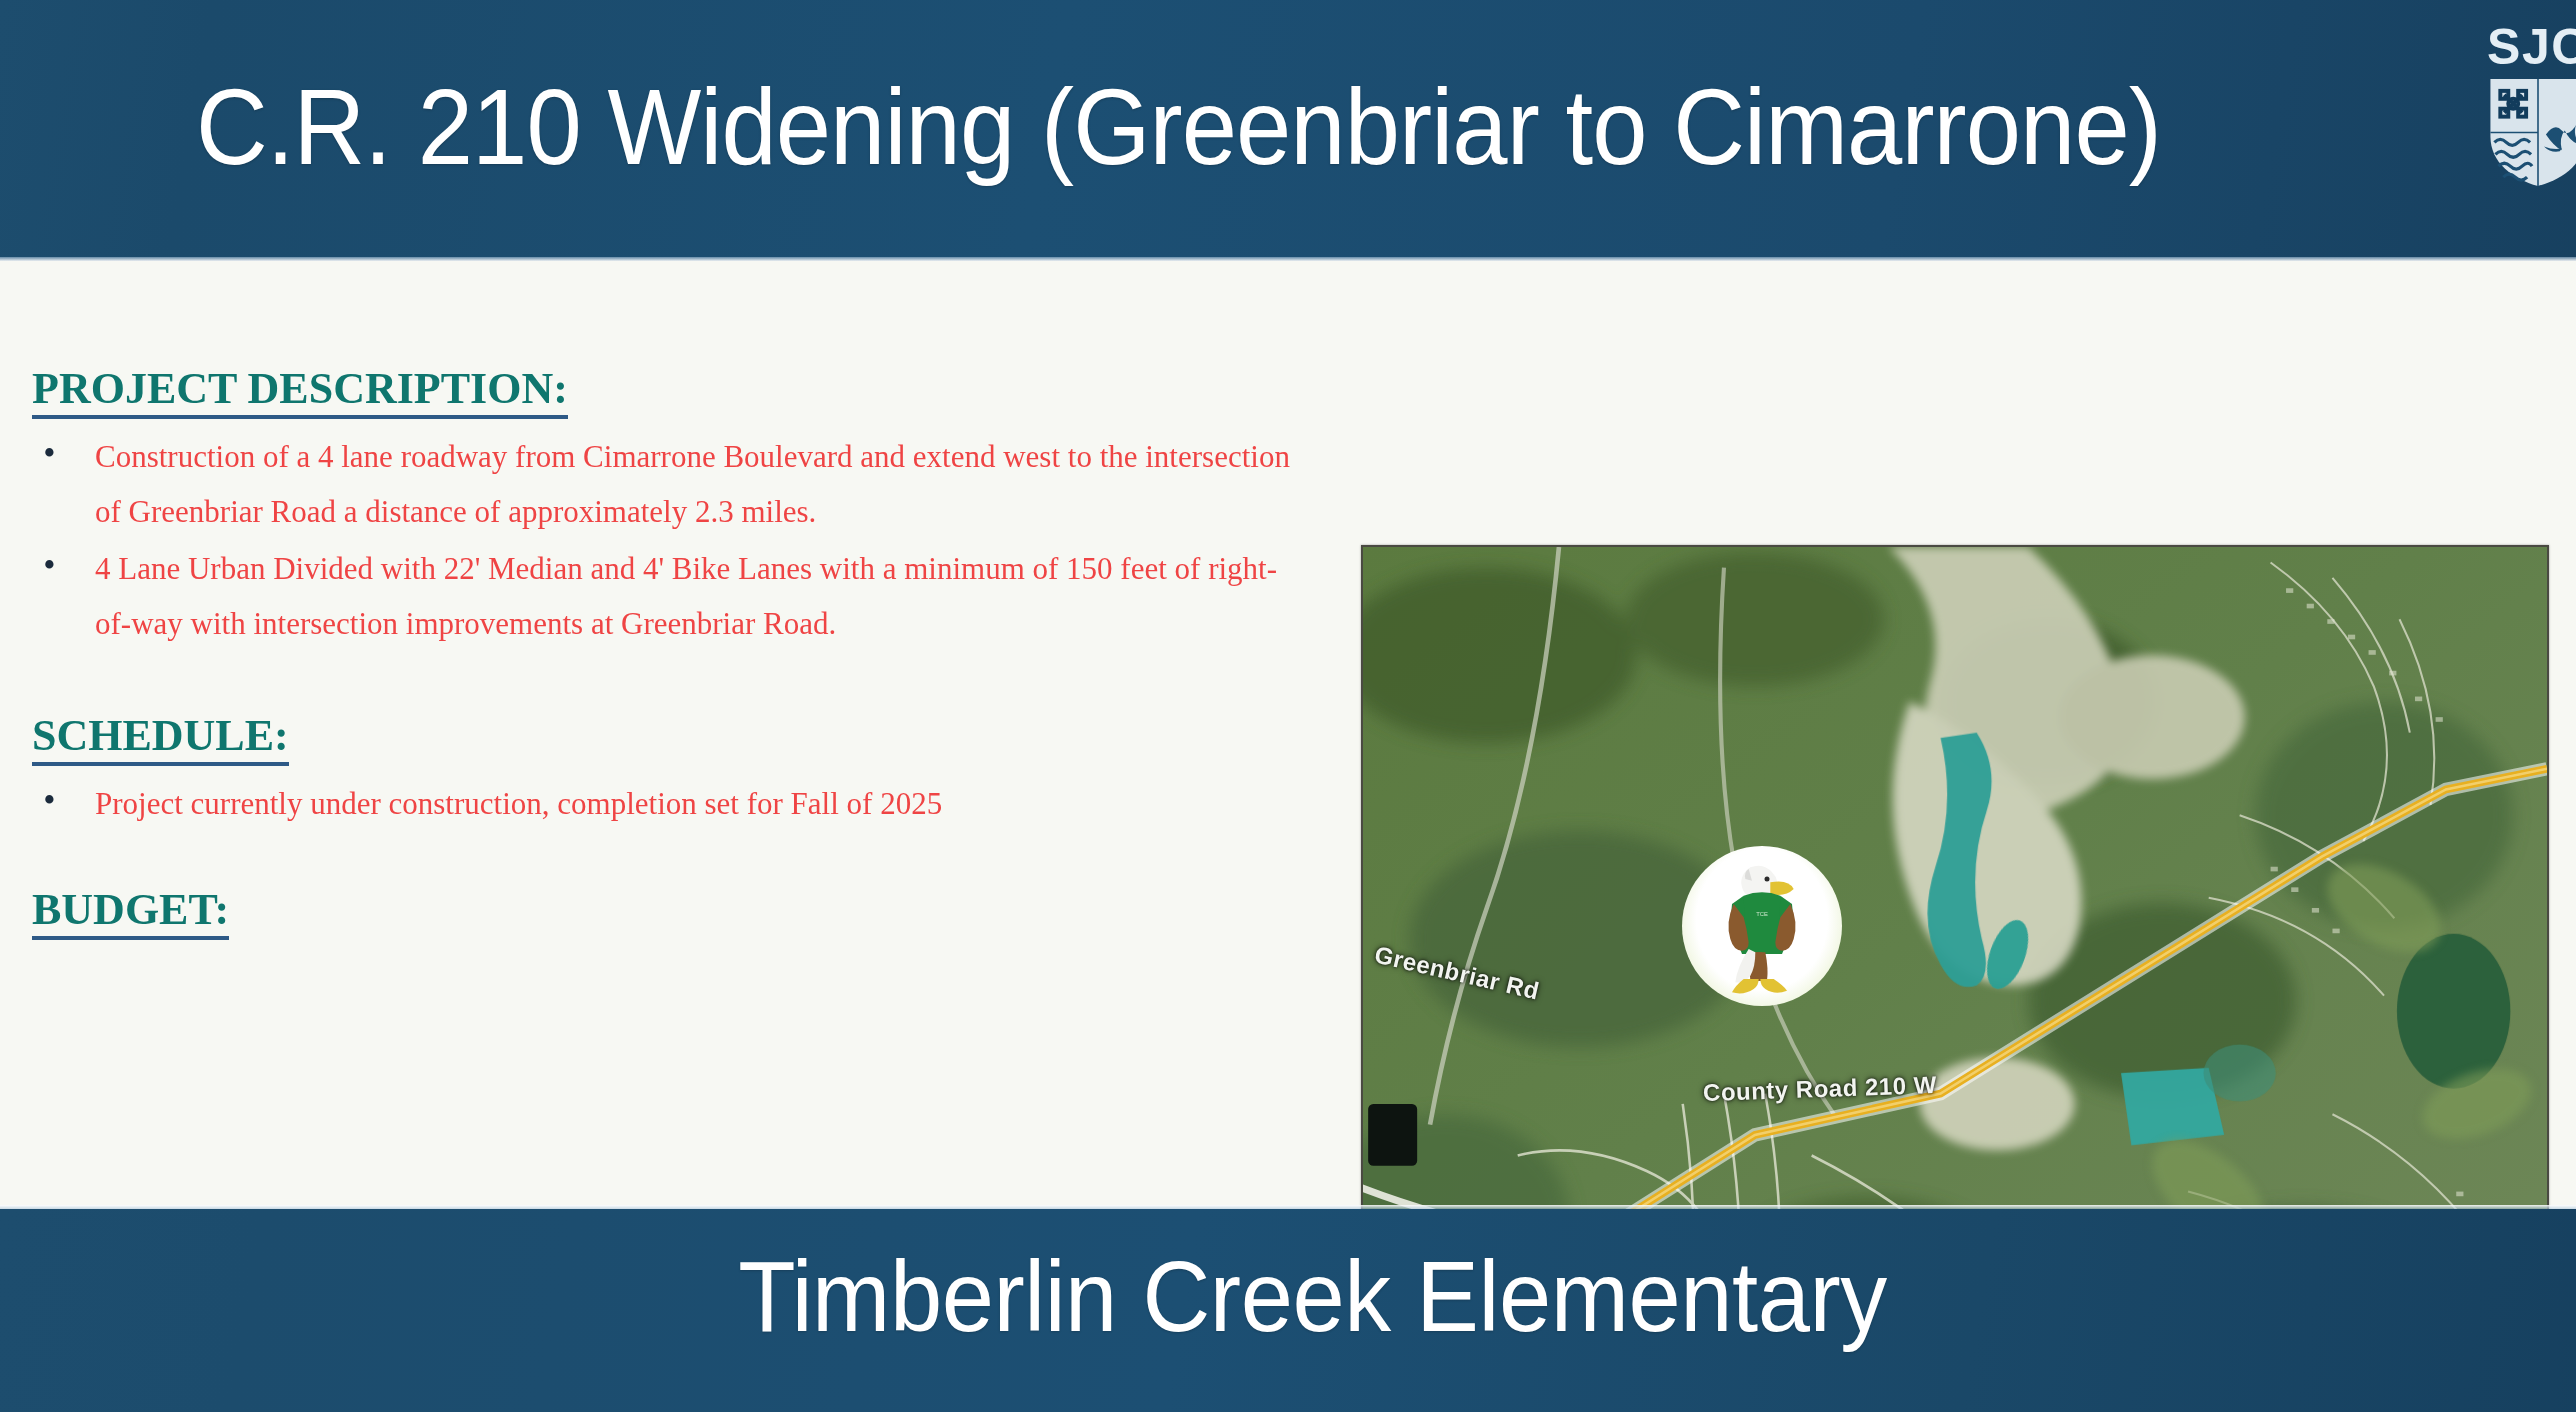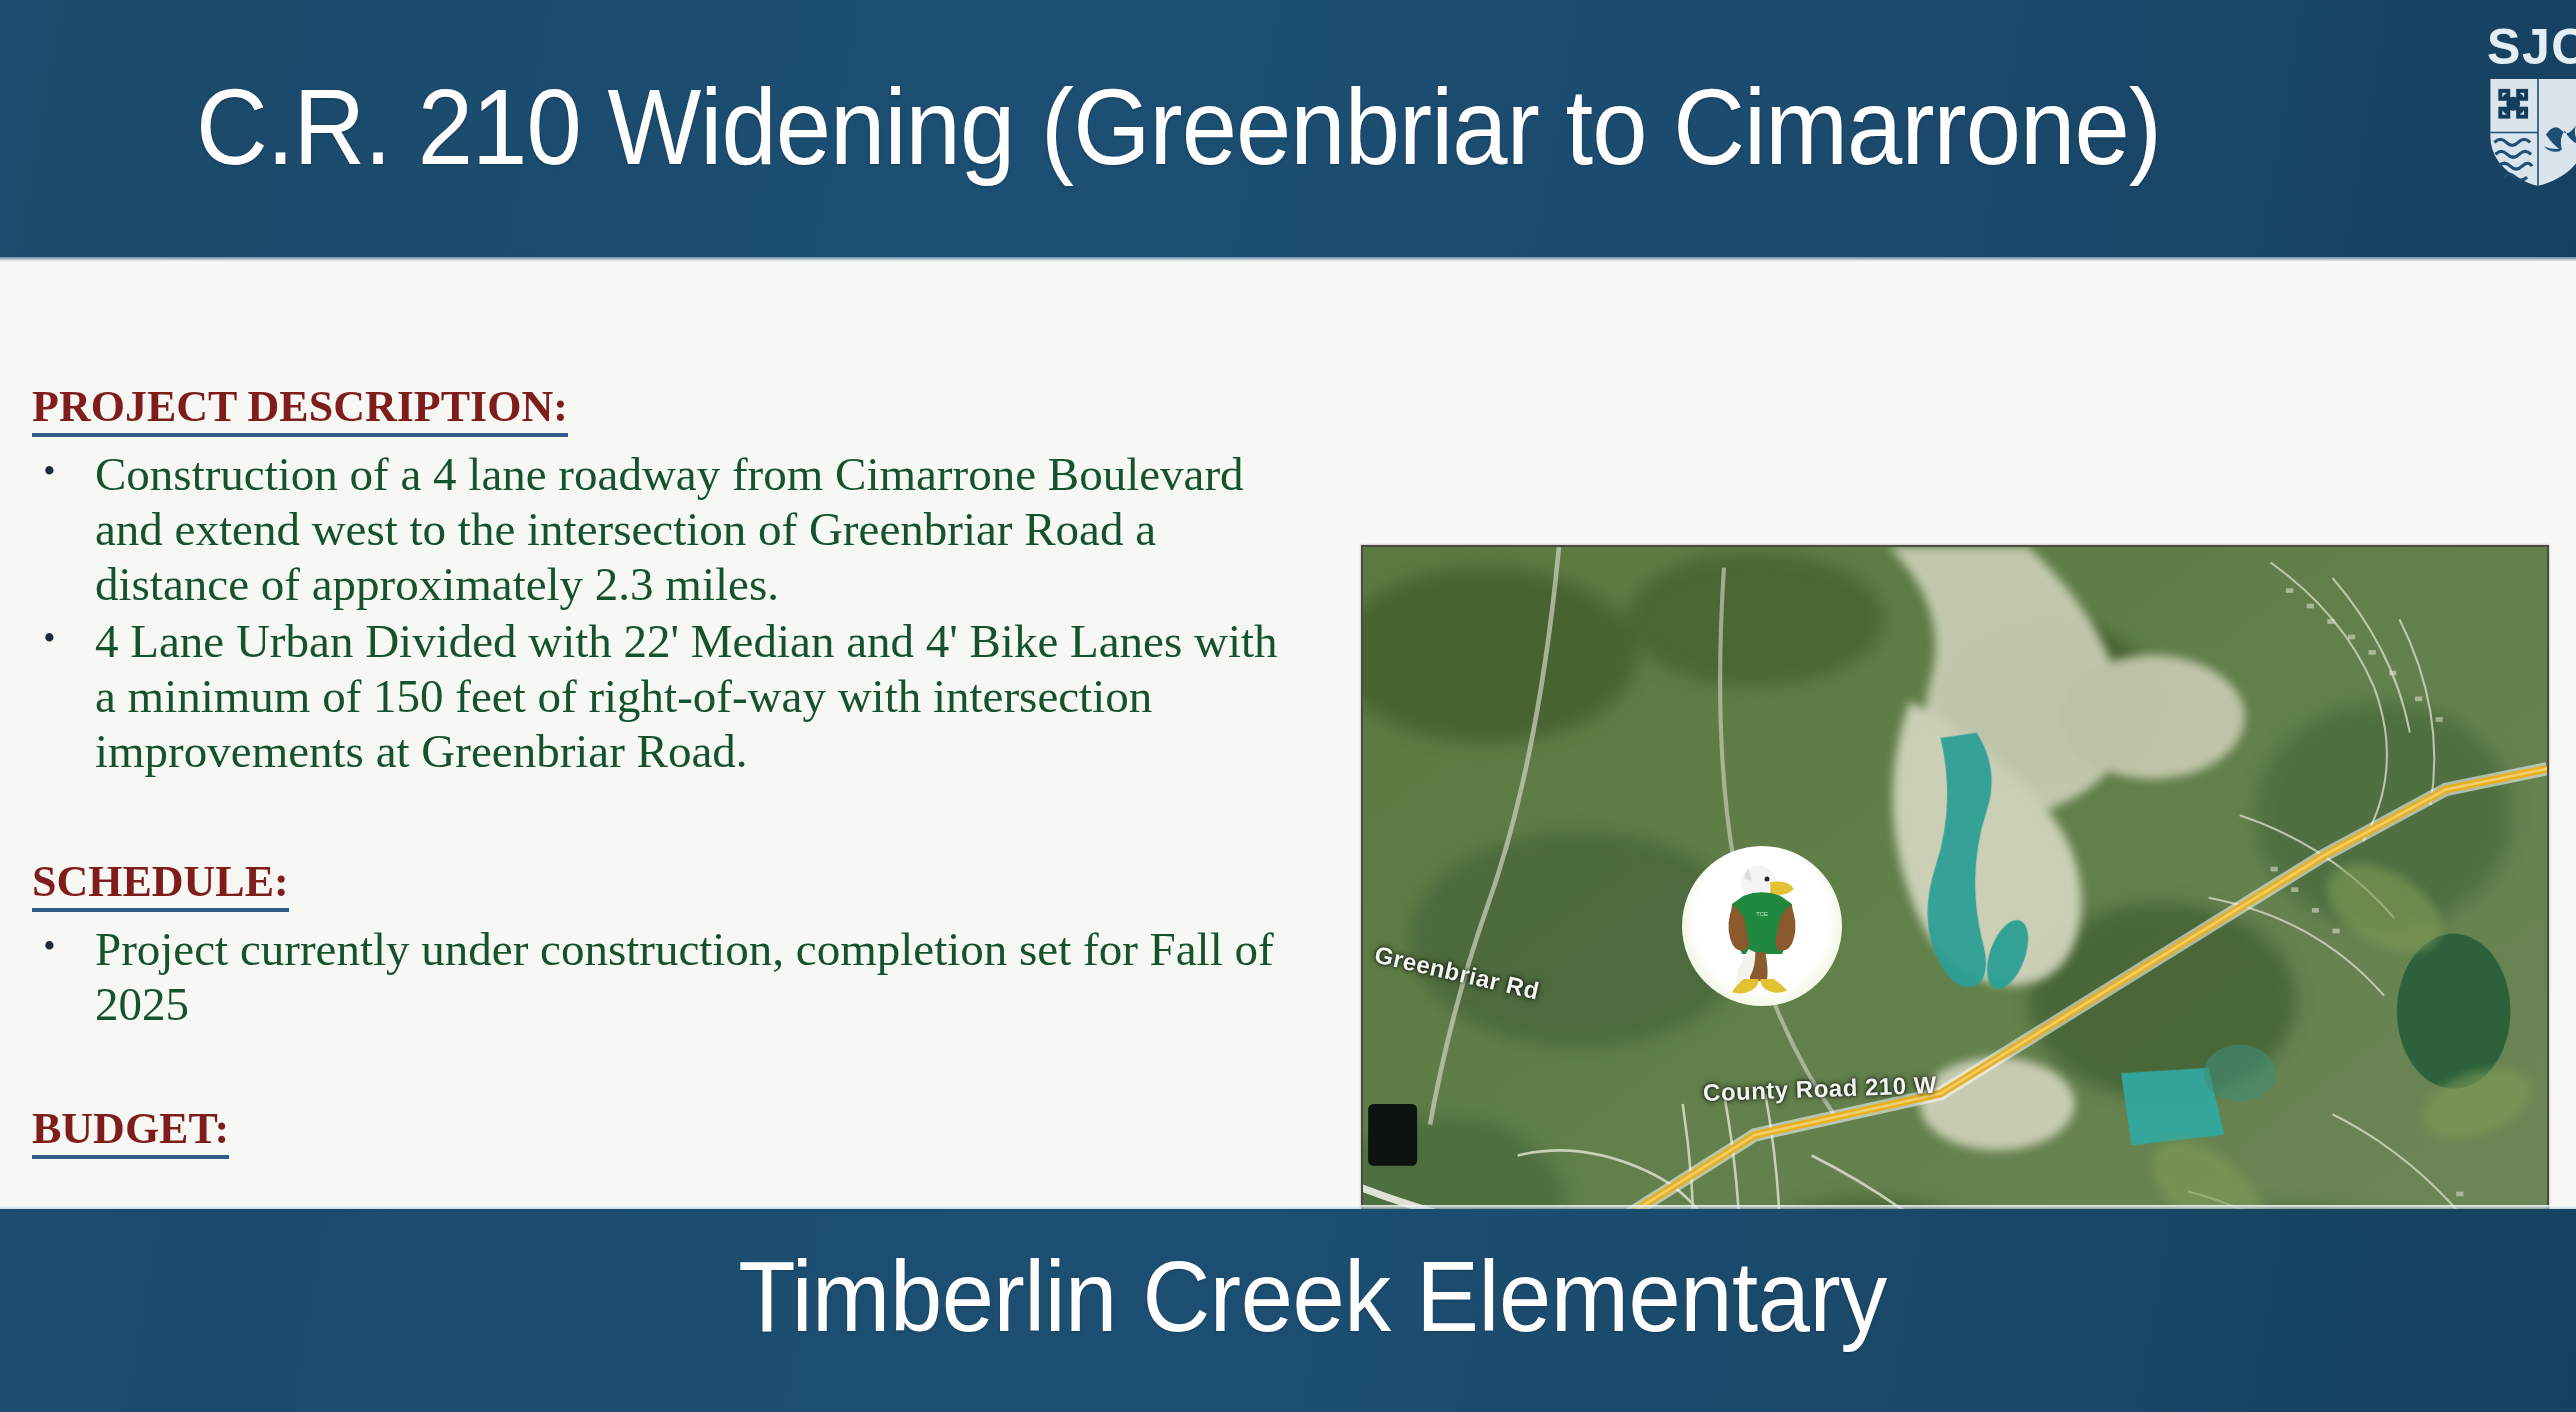--- a/index.html
+++ b/index.html
@@ -73,36 +73,35 @@
   }
   .text-col {
     position: absolute;
     left: 32px; top: 103px;
     width: 1278px;
   }
   .sec-head {
     font-family: "Liberation Serif", serif;
     font-size: 44px;
     font-weight: 700;
-    color: #7f1d1d;
+    color: #0f766e;
     letter-spacing: 0px;
     display: inline-block;
     border-bottom: 4.1px solid #2e5a86;
     padding-bottom: 2.1px;
     line-height: 49px;
     white-space: nowrap;
-    margin-top: 18px;
   }
   .bullets { list-style: none; margin-top: 10.3px; }
   .bullets li {
     position: relative;
     font-family: "Liberation Serif", serif;
-    font-size: 47px;
+    font-size: 31px;
     line-height: 55px;
-    color: #14532d;
+    color: #ef4444;
     padding-left: 63px;
     margin-bottom: 2.1px;
   }
   .bullets li::before {
     content: "\2022";
     position: absolute;
     left: 11.3px; top: -3.1px;
     font-size: 35px;
     color: #1b2b3c;
   }

